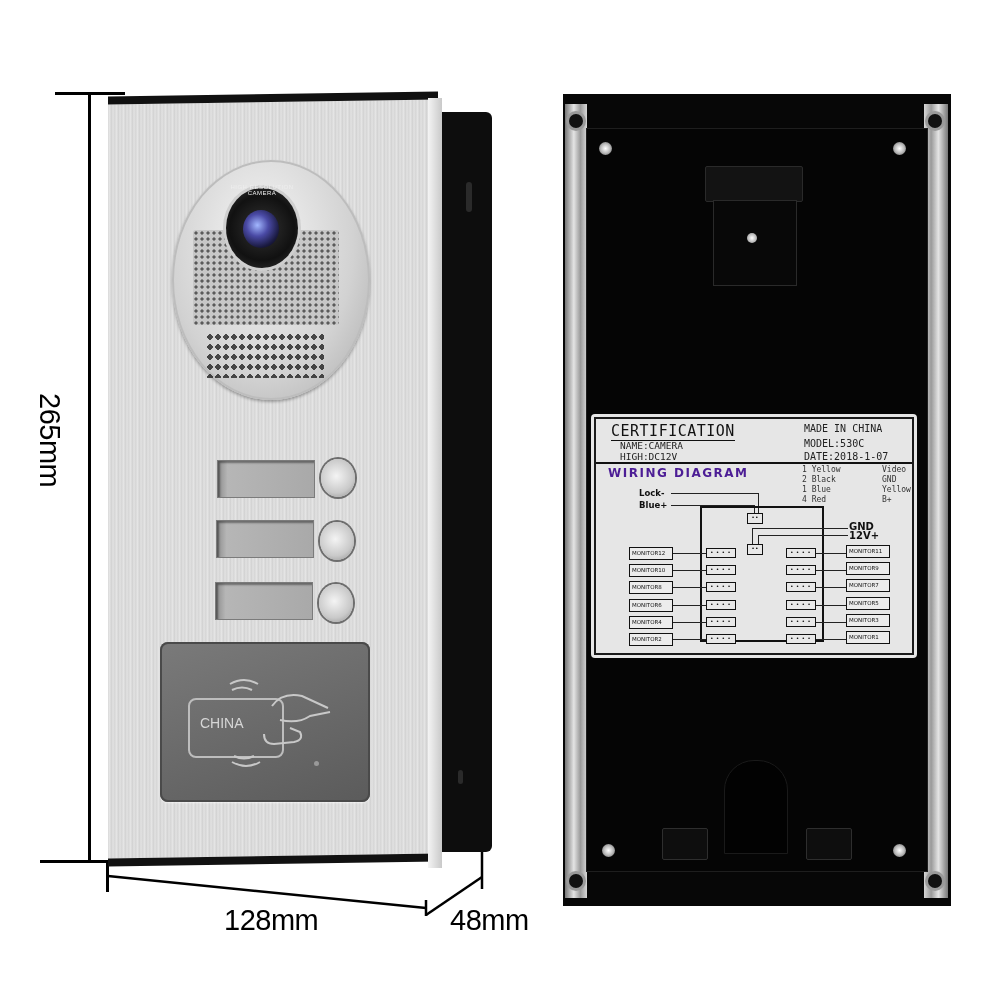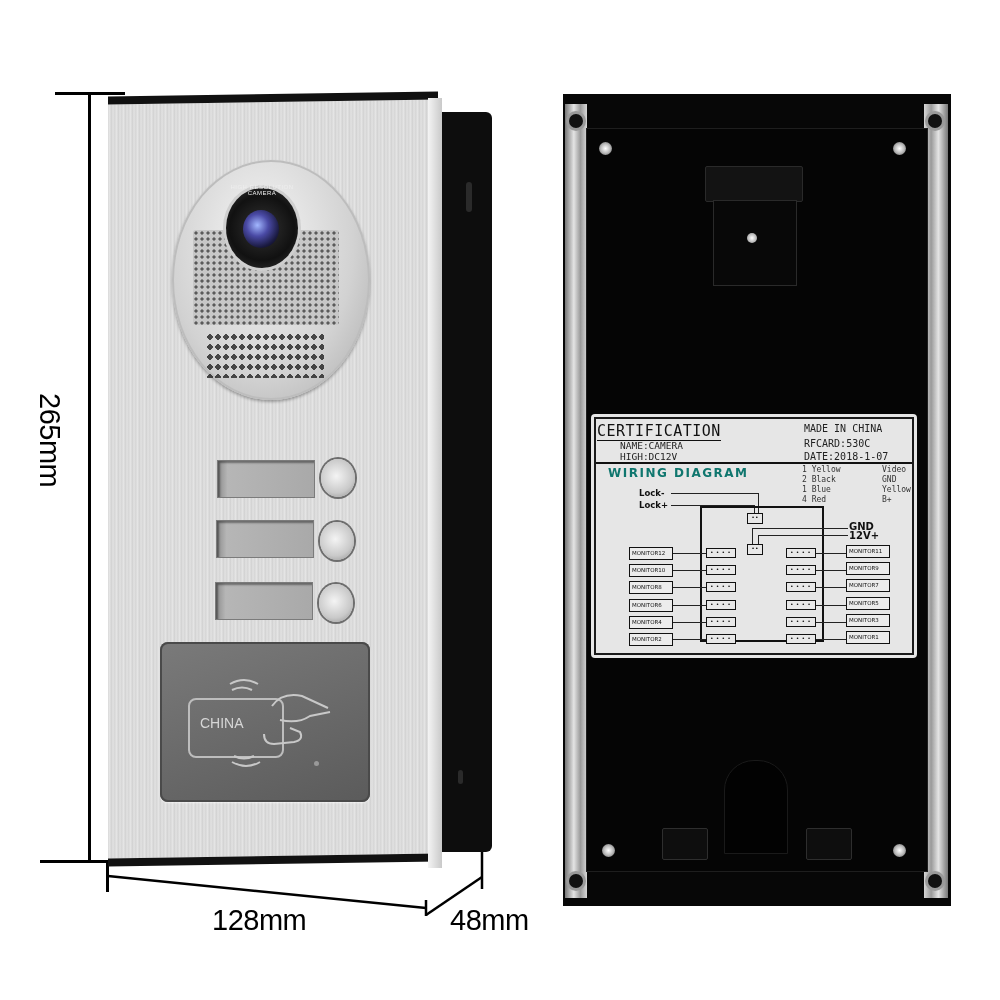--- a/index.html
+++ b/index.html
@@ -69,24 +69,24 @@
   .cam-bracket-screw { position:absolute; left:747px; top:233px; width:10px; height:10px; border-radius:50%; background: radial-gradient(circle,#fff,#888); }
   .bottom-hole { position:absolute; left:724px; top:760px; width:62px; height:92px; background:#020202; border-radius:30px 30px 0 0; border:1px solid #1a1a1a; }
   .clip { position:absolute; width:44px; height:30px; background:#0e0e0e; border:1px solid #2e2e2e; border-radius:2px; }
 
   
   .label {
     position:absolute; left:591px; top:414px; width:326px; height:244px;
     background:#e6e6e6; border-radius:4px; box-sizing:border-box; padding:3px;
   }
   .label-inner { position:relative; width:100%; height:100%; border:2px solid #1a1a1a; box-sizing:border-box; }
-  .cert-title { position:absolute; left:1px; top:3px; font-family:"DejaVu Sans Mono", monospace; font-size:15px; color:#111; border-bottom:1px solid #111; letter-spacing:0.5px; }
+  .cert-title { position:absolute; left:15px; top:3px; font-family:"DejaVu Sans Mono", monospace; font-size:15px; color:#111; border-bottom:1px solid #111; letter-spacing:0.5px; }
   .cert-line { position:absolute; font-family:"DejaVu Sans Mono", monospace; font-size:9.5px; color:#222; }
   .sep-line { position:absolute; left:0; right:0; top:43px; height:2px; background:#111; }
-  .wiring-title { position:absolute; left:12px; top:47px; font-family:"DejaVu Sans", sans-serif; font-weight:bold; font-size:12px; color:#0f766e; letter-spacing:1.5px; }
+  .wiring-title { position:absolute; left:12px; top:47px; font-family:"DejaVu Sans", sans-serif; font-weight:bold; font-size:12px; color:#4c1d95; letter-spacing:1.5px; }
   .legend-line { position:absolute; font-family:"DejaVu Sans Mono", monospace; font-size:8px; color:#333; }
   .wire-label { position:absolute; font-family:"DejaVu Sans", sans-serif; font-weight:bold; font-size:8.5px; color:#111; }
   .pwr-label { position:absolute; font-family:"DejaVu Sans", sans-serif; font-weight:bold; font-size:10px; color:#111; line-height:10px; }
   .wline { position:absolute; background:#222; }
   .board { position:absolute; left:104px; top:87px; width:124px; height:136px; border:2px solid #111; box-sizing:border-box; }
   .mon-box { position:absolute; width:44px; height:13px; border:1.5px solid #111; box-sizing:border-box; background:#ececec;
     font-family:"DejaVu Sans", sans-serif; font-size:5.5px; line-height:10px; padding-left:2px; color:#111; white-space:nowrap; overflow:hidden; }
   .conn { position:absolute; width:30px; height:10px; border:1.5px solid #111; box-sizing:border-box; background:#e8e8e8;
     font-size:6px; line-height:6px; text-align:center; color:#111; letter-spacing:1px; }
   .conn2 { position:absolute; width:16px; height:11px; border:1.5px solid #111; box-sizing:border-box; background:#e8e8e8; font-size:6px; line-height:6px; text-align:center; }
@@ -100,21 +100,21 @@
   <div class="dim-line" style="left:40px;top:860px;width:68px;height:3px;"></div>
   <div class="dim-text dim-vertical-text" style="left:66px;top:393px;">265mm</div>
 </div>
 
 <div>
   <div class="dim-line" style="left:106px;top:862px;width:3px;height:30px;"></div>
   <svg class="abs" style="left:106px;top:870px;" width="330" height="46">
     <line x1="2" y1="6" x2="320" y2="38" stroke="#000" stroke-width="2.5"></line>
     <line x1="320" y1="30" x2="320" y2="56" stroke="#000" stroke-width="2.5"></line>
   </svg>
-  <div class="dim-text" style="left:212px;top:904px;">128mm</div>
+  <div class="dim-text" style="left:224px;top:904px;">128mm</div>
 </div>
 
 <div>
   <svg class="abs" style="left:420px;top:845px;" width="70" height="80">
     <line x1="6" y1="70" x2="62" y2="32" stroke="#000" stroke-width="2.5"></line>
     <line x1="62" y1="0" x2="62" y2="44" stroke="#000" stroke-width="2.5"></line>
   </svg>
   <div class="dim-text" style="left:450px;top:904px;">48mm</div>
 </div>
 
@@ -173,37 +173,37 @@
   <div class="bottom-hole"></div>
   <div class="clip" style="left:662px;top:828px;"></div>
   <div class="clip" style="left:806px;top:828px;"></div>
 
   <div class="label">
     <div class="label-inner">
       <div class="cert-title">CERTIFICATION</div>
       <div class="cert-line" style="left:24px;top:21px;">NAME:CAMERA</div>
       <div class="cert-line" style="left:24px;top:32px;">HIGH:DC12V</div>
       <div class="cert-line" style="left:208px;top:4px;font-size:10px;">MADE IN CHINA</div>
-      <div class="cert-line" style="left:208px;top:19px;font-size:10px;">RFCARD:530C</div>
+      <div class="cert-line" style="left:208px;top:19px;font-size:10px;">MODEL:530C</div>
       <div class="cert-line" style="left:208px;top:32px;font-size:10px;">DATE:2018-1-07</div>
       <div class="sep-line"></div>
 
       <div class="wiring-title">WIRING  DIAGRAM</div>
 
       <div class="legend-line" style="left:206px;top:46px;">1 Yellow</div>
       <div class="legend-line" style="left:286px;top:46px;">Video</div>
       <div class="legend-line" style="left:206px;top:56px;">2 Black</div>
       <div class="legend-line" style="left:286px;top:56px;">GND</div>
       <div class="legend-line" style="left:206px;top:66px;">1 Blue</div>
       <div class="legend-line" style="left:286px;top:66px;">Yellow</div>
       <div class="legend-line" style="left:206px;top:76px;">4 Red</div>
       <div class="legend-line" style="left:286px;top:76px;">B+</div>
 
       <div class="wire-label" style="left:43px;top:69px;">Lock-</div>
-      <div class="wire-label" style="left:43px;top:81px;">Lock+</div>
+      <div class="wire-label" style="left:43px;top:81px;">Blue+</div>
       <div class="wline" style="left:75px;top:74px;width:87px;height:1px;"></div>
       <div class="wline" style="left:162px;top:74px;width:1px;height:20px;"></div>
       <div class="wline" style="left:75px;top:86px;width:84px;height:1px;"></div>
       <div class="wline" style="left:158px;top:86px;width:1px;height:8px;"></div>
 
       <div class="board"></div>
       <div class="conn2" style="left:151px;top:94px;">• •</div>
       <div class="conn2" style="left:151px;top:125px;">• •</div>
 
       <div class="wline" style="left:156px;top:109px;width:1px;height:16px;"></div>

